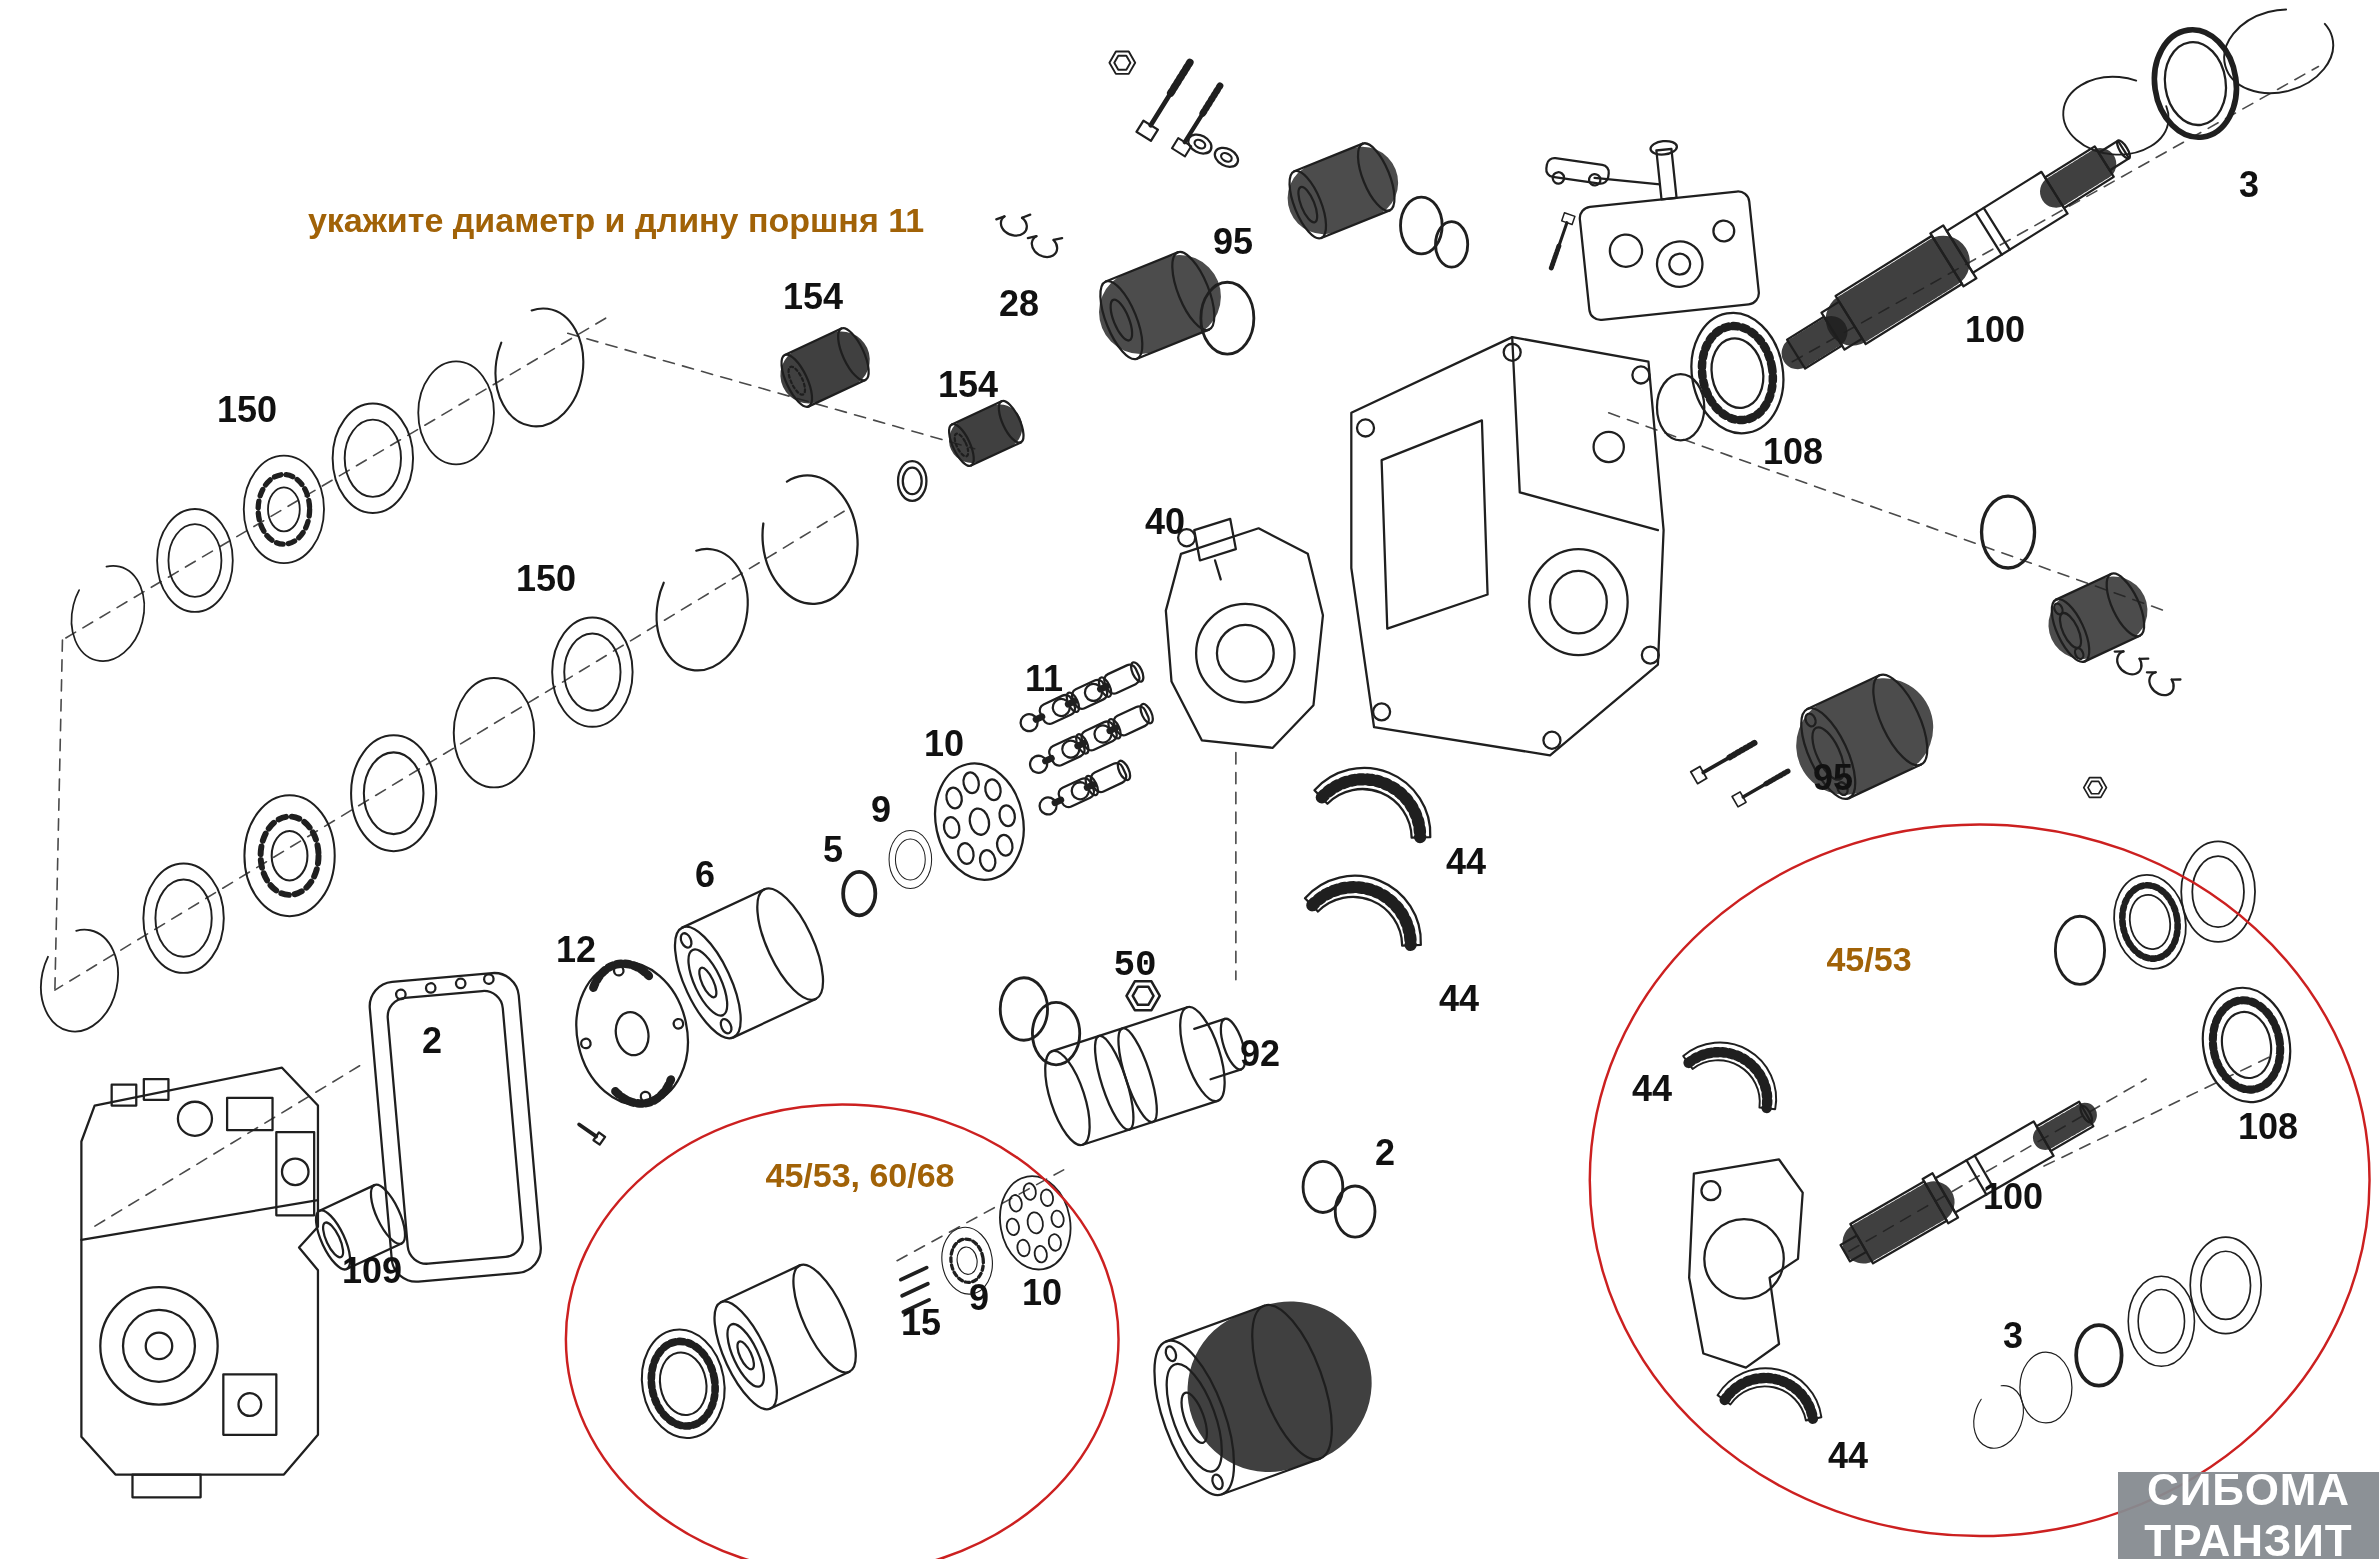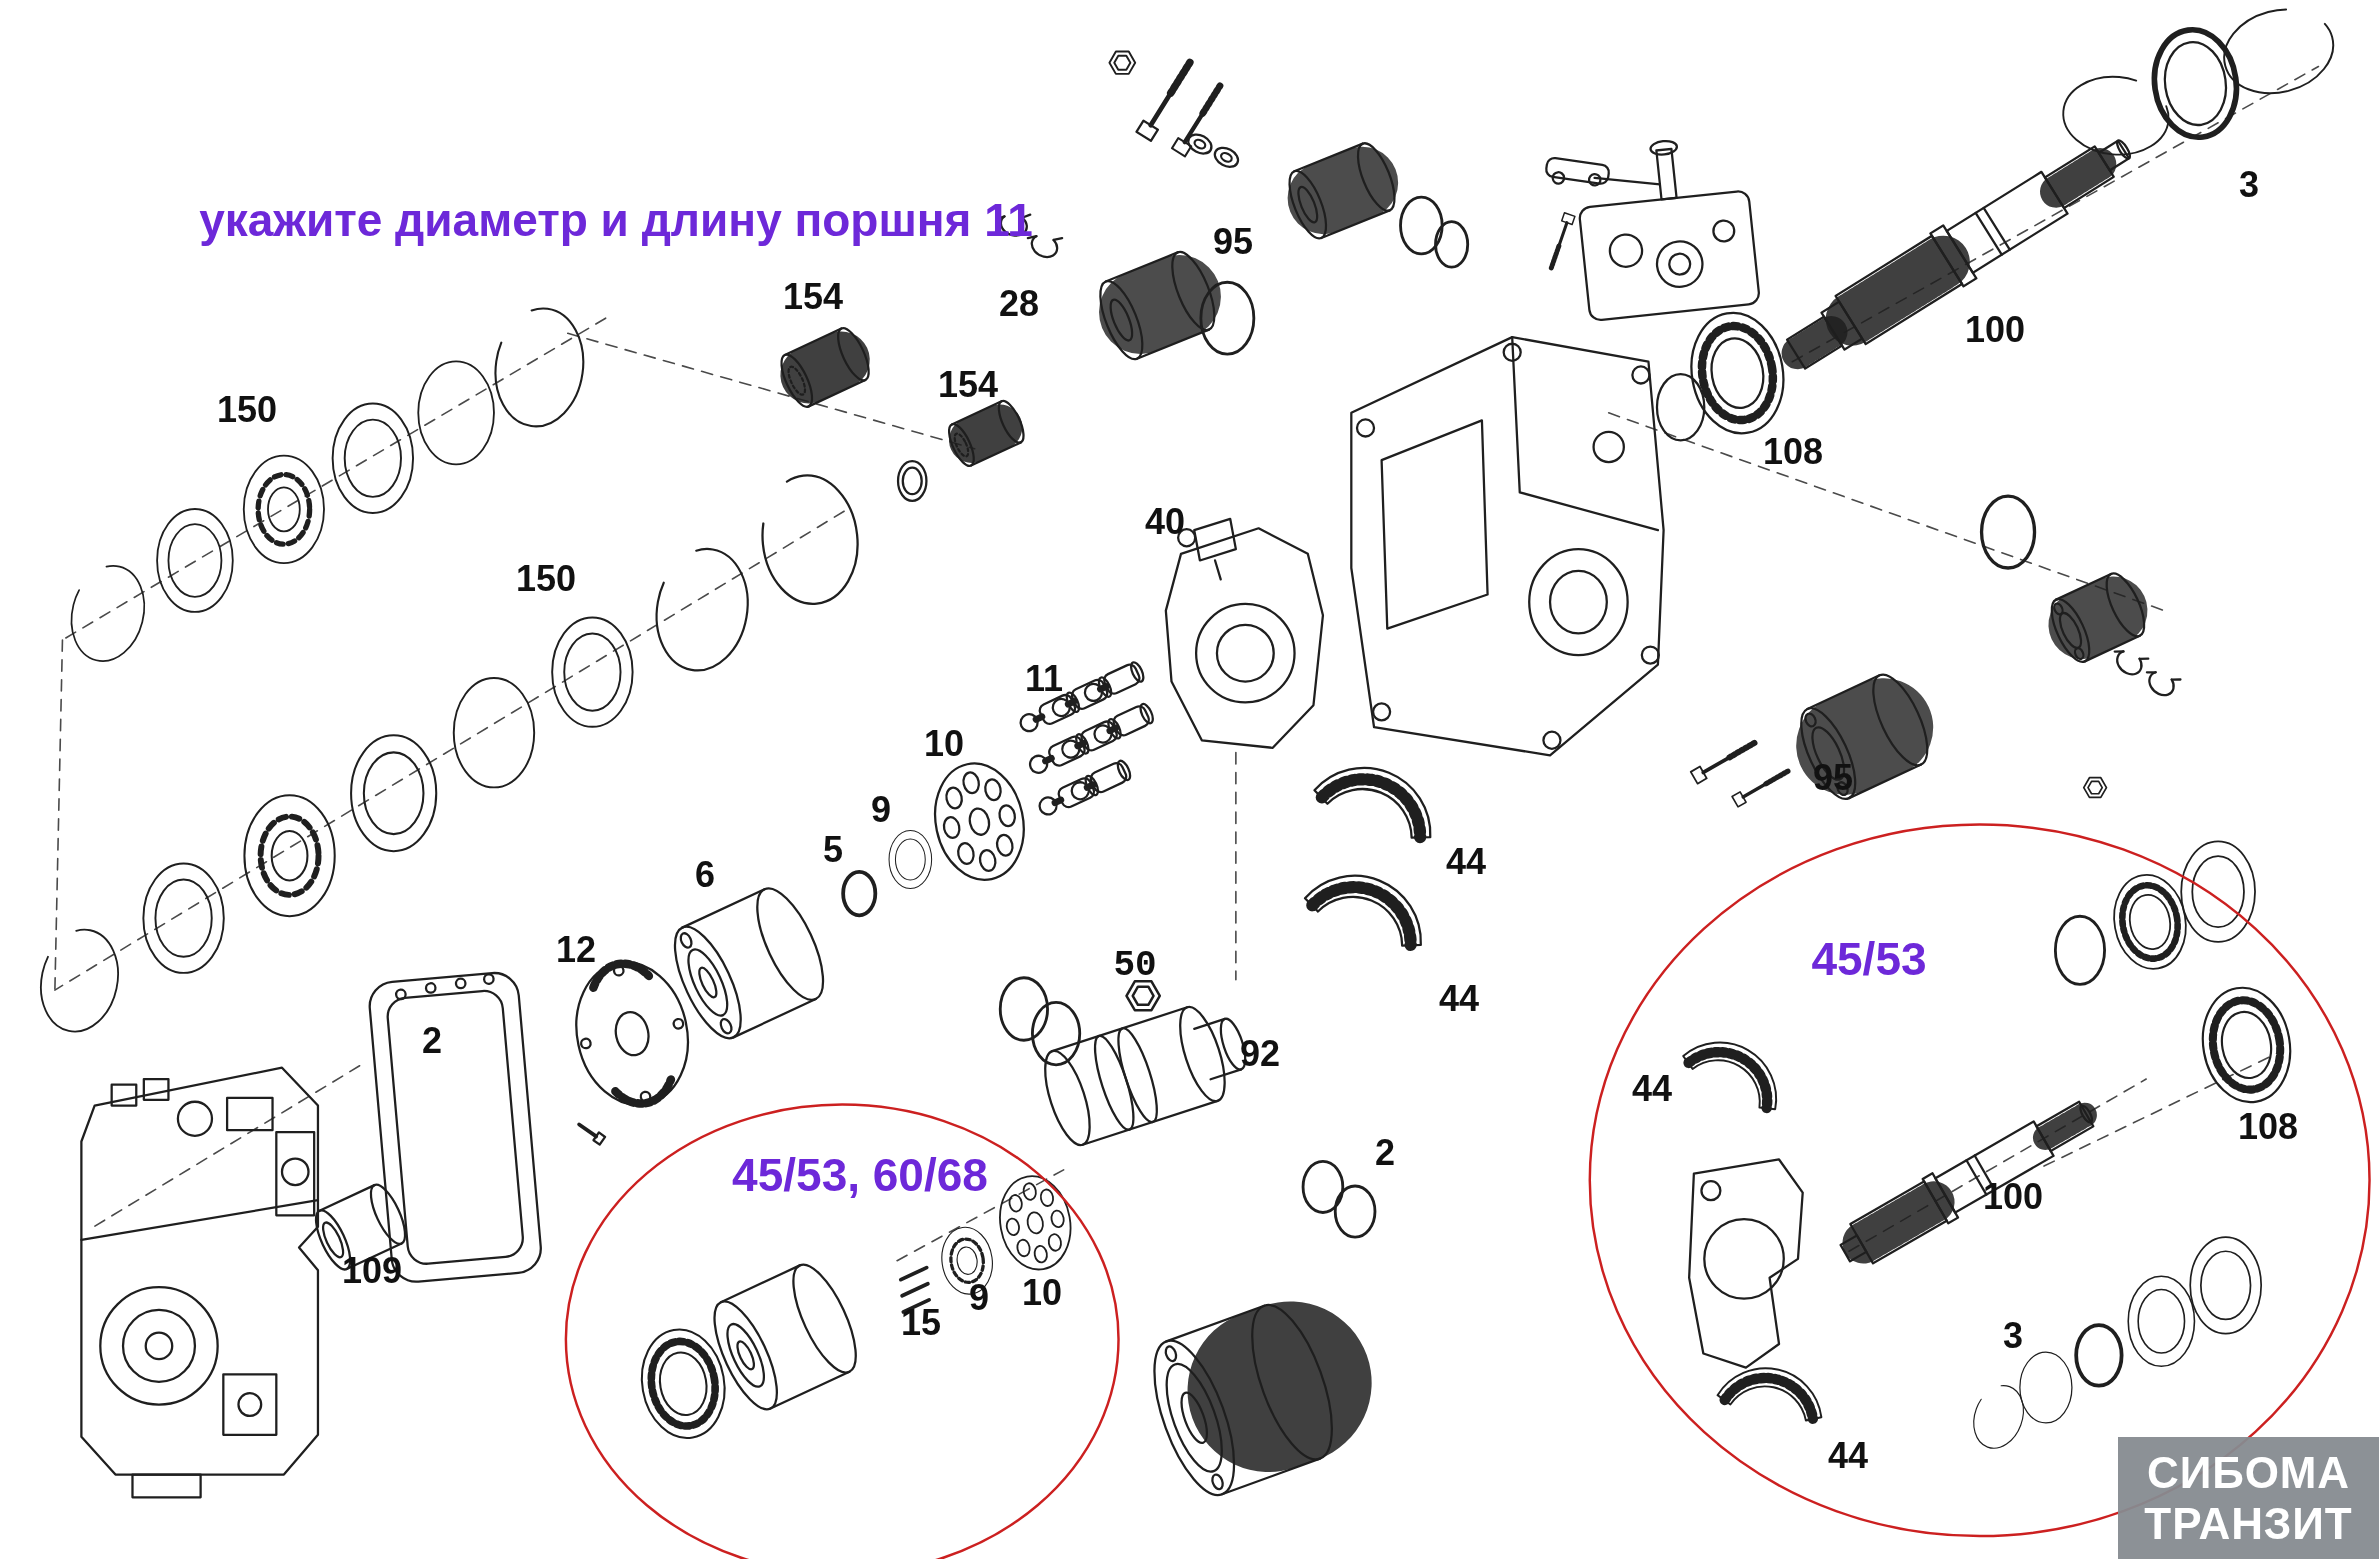--- a/index.html
+++ b/index.html
@@ -5,24 +5,24 @@
   html,body{margin:0;padding:0;background:#ffffff;}
   .stage{position:relative;width:2379px;height:1560px;background:#ffffff;overflow:hidden;
          font-family:"Liberation Sans",sans-serif;}
   svg.art{position:absolute;left:0;top:0;stroke:#1f1f1f;fill:none;stroke-width:2.4;
           stroke-linecap:round;stroke-linejoin:round;}
   .dash{stroke-dasharray:12 9;stroke-width:1.7;stroke:#4a4a4a;}
   .red-oval{stroke:#cc2020;stroke-width:2.6;}
   .labels{position:absolute;left:0;top:0;width:100%;height:100%;}
   .label{position:absolute;transform:translate(-50%,-50%);font-weight:bold;font-size:36px;
          color:#111;white-space:nowrap;}
-  .label.red{color:#6d28d9;font-size:46px;text-align:center;}
+  .label.red{color:#a16207;font-size:34px;text-align:center;}
   .title{position:absolute;left:76px;top:66px;font-weight:bold;font-size:33px;color:#111;
          white-space:nowrap;}
-  .watermark{position:absolute;right:0;bottom:0;width:261px;height:123px;
+  .watermark{position:absolute;right:0;bottom:0;width:261px;height:88px;
              background:rgba(134,139,144,.95);color:#fff;display:flex;flex-direction:column;
              align-items:center;justify-content:center;font-weight:bold;font-size:44px;
              line-height:1.15;letter-spacing:0.9px;}
 </style>
 </head>
 <body>
 
 <div class="stage">
 
 <svg class="art" width="2379" height="1560" viewBox="0 0 2514 1648">

